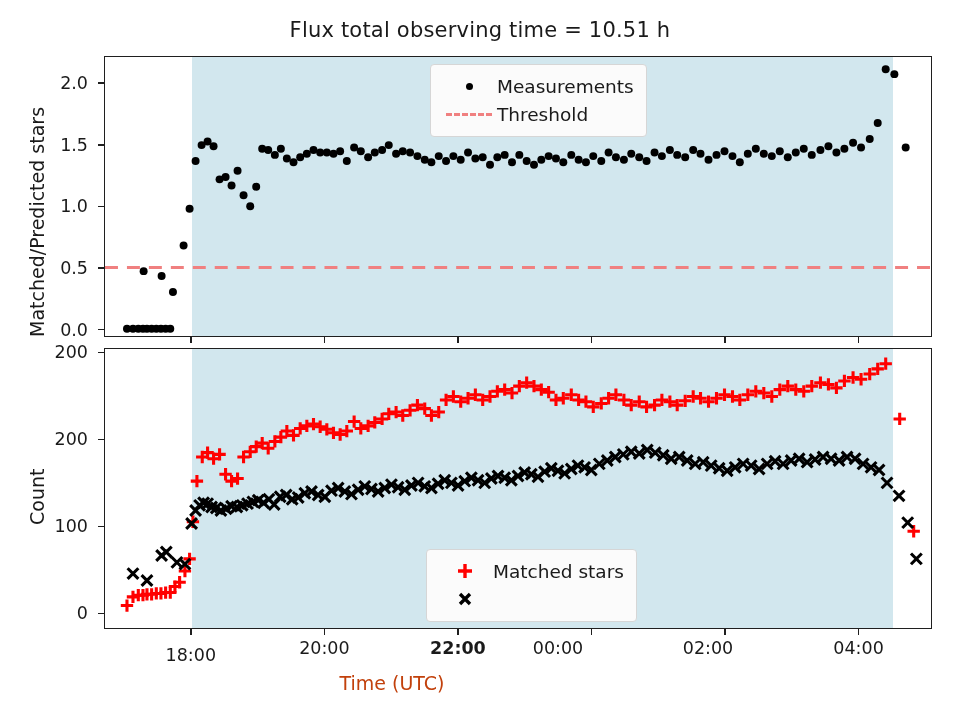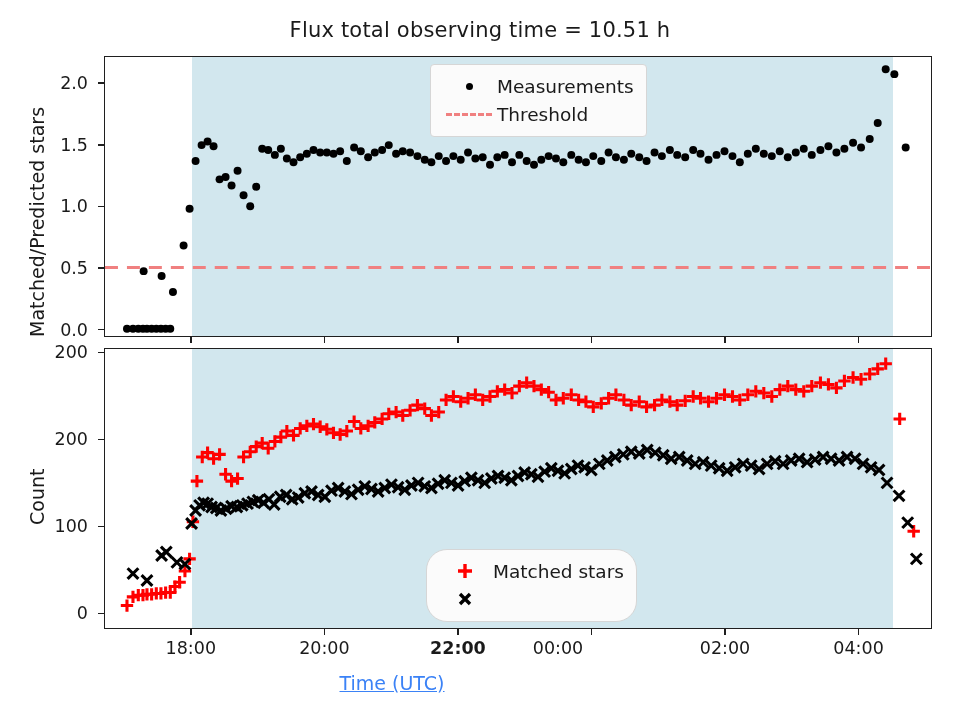--- a/index.html
+++ b/index.html
@@ -101,32 +101,31 @@
     background: #1f1f1f;
     top: 337px;
   }
   #xlabel {
     position: absolute;
     left: 0;
     top: 672px;
     width: 784px;
     text-align: center;
     font-size: 19px;
-    color: #3b82f6;
-    text-decoration: underline;
+    color: #c2410c;
   }
   .legend {
     position: absolute;
     background: #fbfbfb;
     border: 1px solid #d6d6d6;
     border-radius: 4px;
     padding: 7px 12px 8px 10px;
   }
   #legend-top { left: 430px; top: 64px; }
-  #legend-bot { left: 426px; top: 549px; border-radius: 21px; }
+  #legend-bot { left: 426px; top: 549px; }
   .legend-row {
     display: flex;
     align-items: center;
     height: 28px;
   }
   .legend-key {
     width: 56px;
     display: flex;
     align-items: center;
     justify-content: center;
@@ -581,22 +580,22 @@
       <div class="xtick-mark" style="left: 457.103px;"></div>
       <div class="xtick-mark-top" style="left: 457.103px;"></div>
       <div class="xtick-mark" style="left: 590.652px;"></div>
       <div class="xtick-mark-top" style="left: 590.652px;"></div>
       <div class="xtick-mark" style="left: 724.2px;"></div>
       <div class="xtick-mark-top" style="left: 724.2px;"></div>
       <div class="xtick-mark" style="left: 857.748px;"></div>
       <div class="xtick-mark-top" style="left: 857.748px;"></div>
     </div>
   <div id="xtick-labels">
-      <div class="xtick-label" style="left: 190.806px;">18:00</div>
+      <div class="xtick-label" style="left: 190.806px; margin-top: 7px;">18:00</div>
       <div class="xtick-label" style="left: 324.355px;">20:00</div>
       <div class="xtick-label" style="left: 457.903px; font-weight: bold;">22:00</div>
       <div class="xtick-label" style="left: 558px;">00:00</div>
-      <div class="xtick-label" style="left: 725px;">02:00</div>
+      <div class="xtick-label" style="left: 708px;">02:00</div>
       <div class="xtick-label" style="left: 858.548px;">04:00</div>
     </div>
   <div id="xlabel">Time (UTC)</div>
 
 </div>
 
 </body></html>

